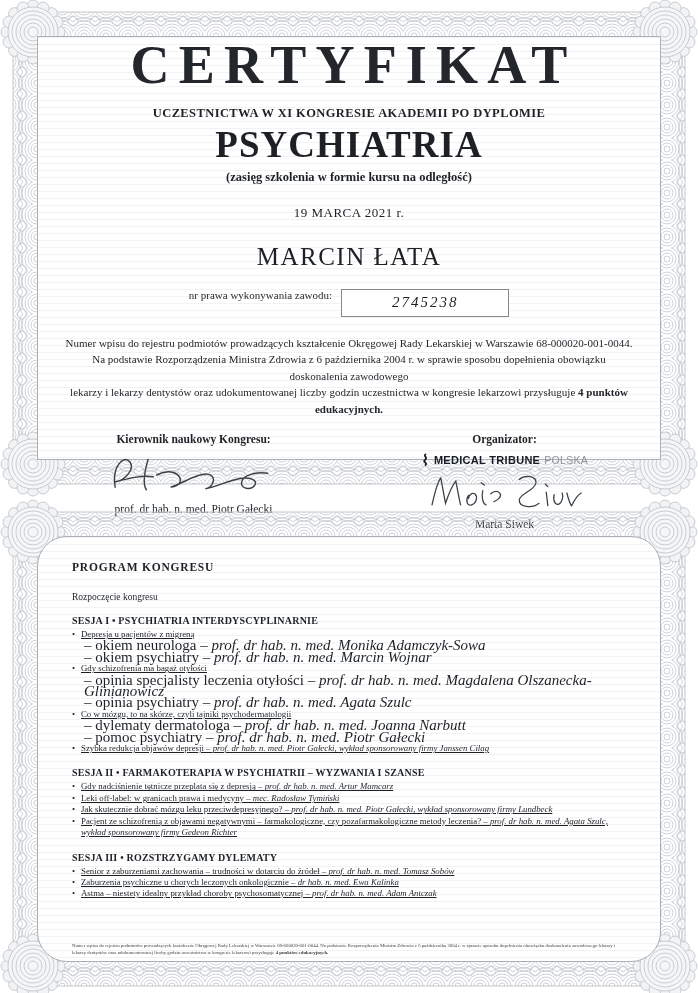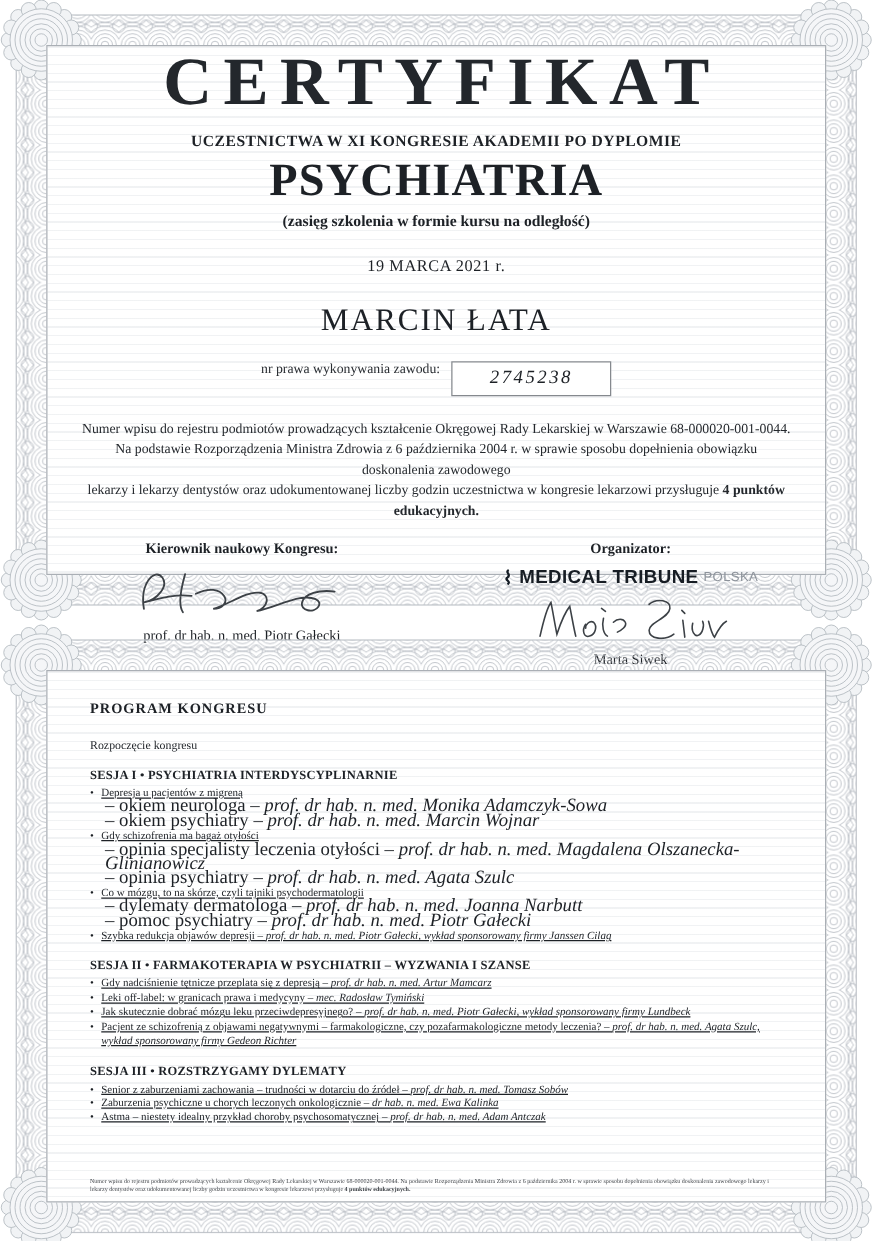--- a/index.html
+++ b/index.html
@@ -40,39 +40,39 @@
     margin-top:2px; font-size:37px; font-weight:600; letter-spacing:1px;
   }
   .mode-note { margin-top:4px; font-size:12.5px; font-weight:700; }
   .cert-date { margin-top:20px; font-size:13px; font-weight:400; letter-spacing:0.5px; }
   .participant { margin-top:22px; font-size:25px; letter-spacing:1.5px; font-weight:500; }
   .license-row {
     margin-top:18px; display:flex; align-items:flex-start; justify-content:center; gap:9px;
   }
   .license-label { font-size:11px; color:#2a2e33; }
   .license-box {
-    width:128px; height:28px; border:1px solid #85898e; background:#fff;
+    width:168px; height:28px; border:1px solid #85898e; background:#fff;
     display:flex; align-items:center; justify-content:center;
   }
   .license-number { font-size:15px; font-style:italic; letter-spacing:2px; }
   .legal { margin-top:18px; font-size:11px; line-height:1.5; color:#24282d; padding:0 26px; }
   .legal b { font-weight:700; }
   .sig-row { margin-top:16px; display:flex; }
   .sig-col { width:50%; text-align:center; }
   .sig-label { font-size:11.5px; font-weight:700; }
   .sig-name { font-size:11.5px; margin-top:2px; }
   .sig-img { display:block; margin:4px auto 0; }
   .mt-logo {
     margin-top:8px; display:flex; align-items:center; justify-content:center; gap:4px;
     font-family:"Liberation Sans","DejaVu Sans",sans-serif;
   }
-  .mt-main { font-size:15px; font-weight:700; letter-spacing:0.3px; color:#171d24; }
+  .mt-main { font-size:11px; font-weight:700; letter-spacing:0.3px; color:#171d24; }
   .mt-suffix { font-size:10.5px; font-weight:400; letter-spacing:0.3px; color:#8d939b; }
   
-  .c2 { padding:24px 32px 0 34px; text-align:left; }
+  .c2 { padding:24px 32px 0 34px; text-align:left;border-radius:30px; }
   .prog-header { font-size:11.5px; letter-spacing:0.8px; font-weight:600; }
   .prog-opening { margin-top:19px; font-size:9.5px; }
   .session { margin-top:13px; }
   .session-title { font-size:10px; font-weight:700; letter-spacing:0.2px; }
   .session-items { margin-top:3px; }
   .item { font-size:8.8px; line-height:11.4px; padding-left:9px; position:relative;text-decoration:underline; }
   .item::before { content:"•"; position:absolute; left:0; top:0; }
   .subitem { font-size:15px; line-height:11.4px; padding-left:12px; }
   .item em, .subitem em { font-style:italic; }
   .prog-footer {

